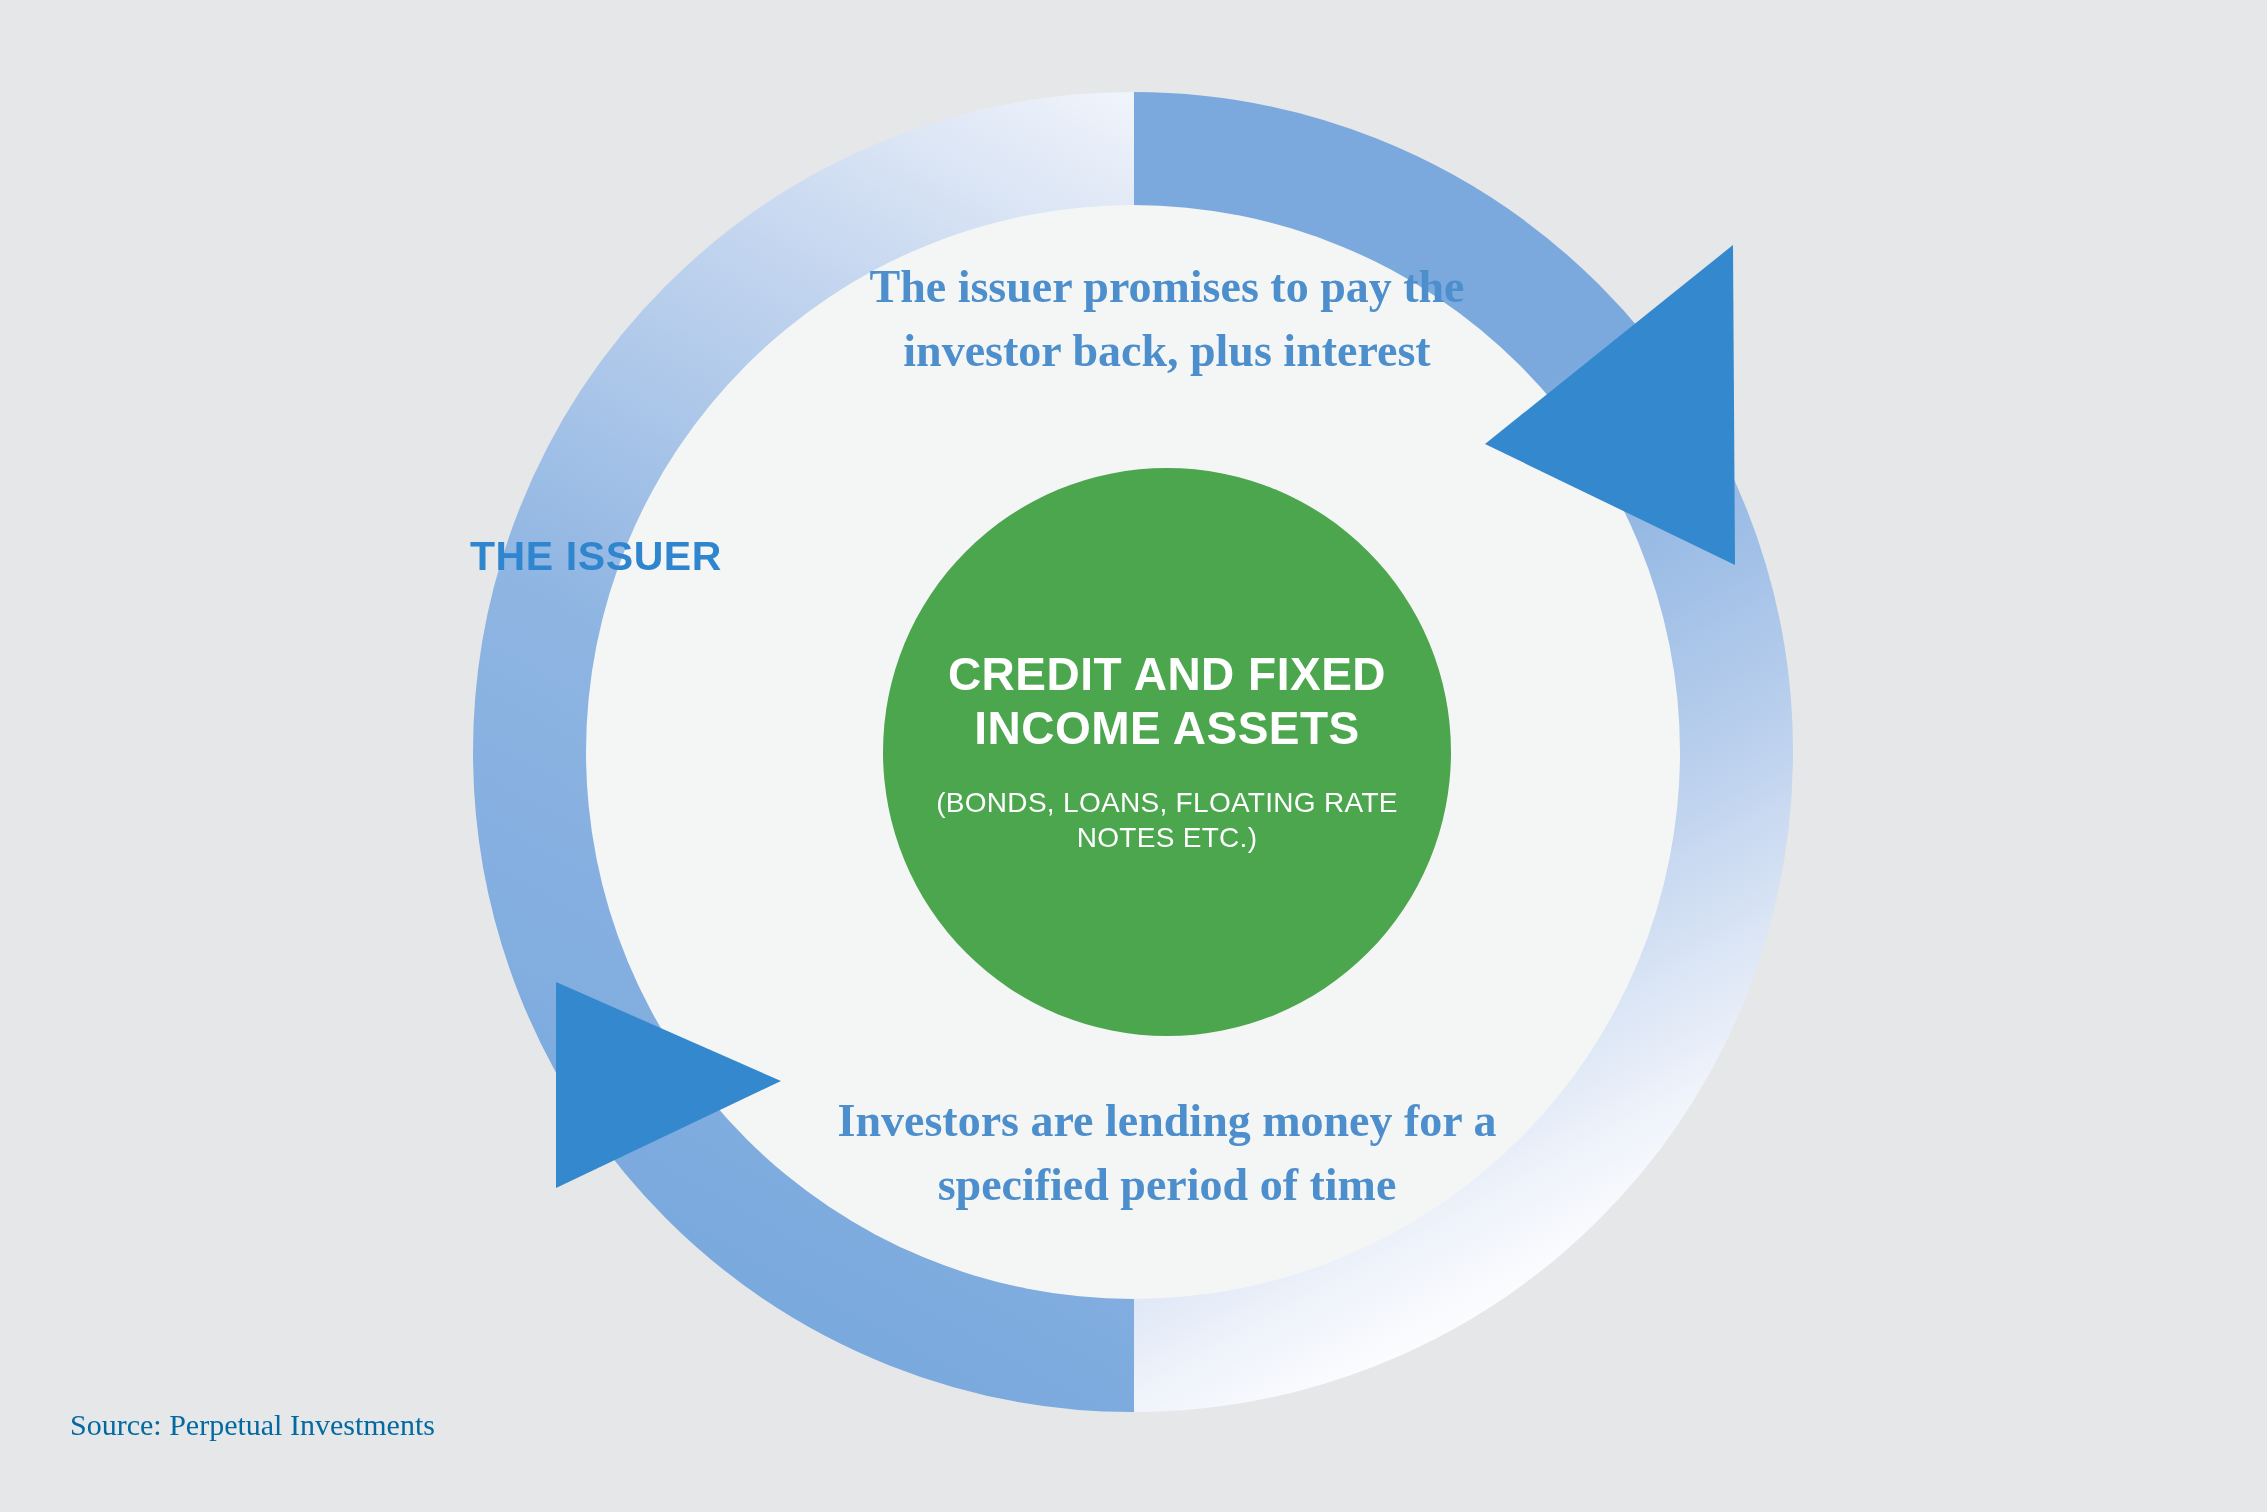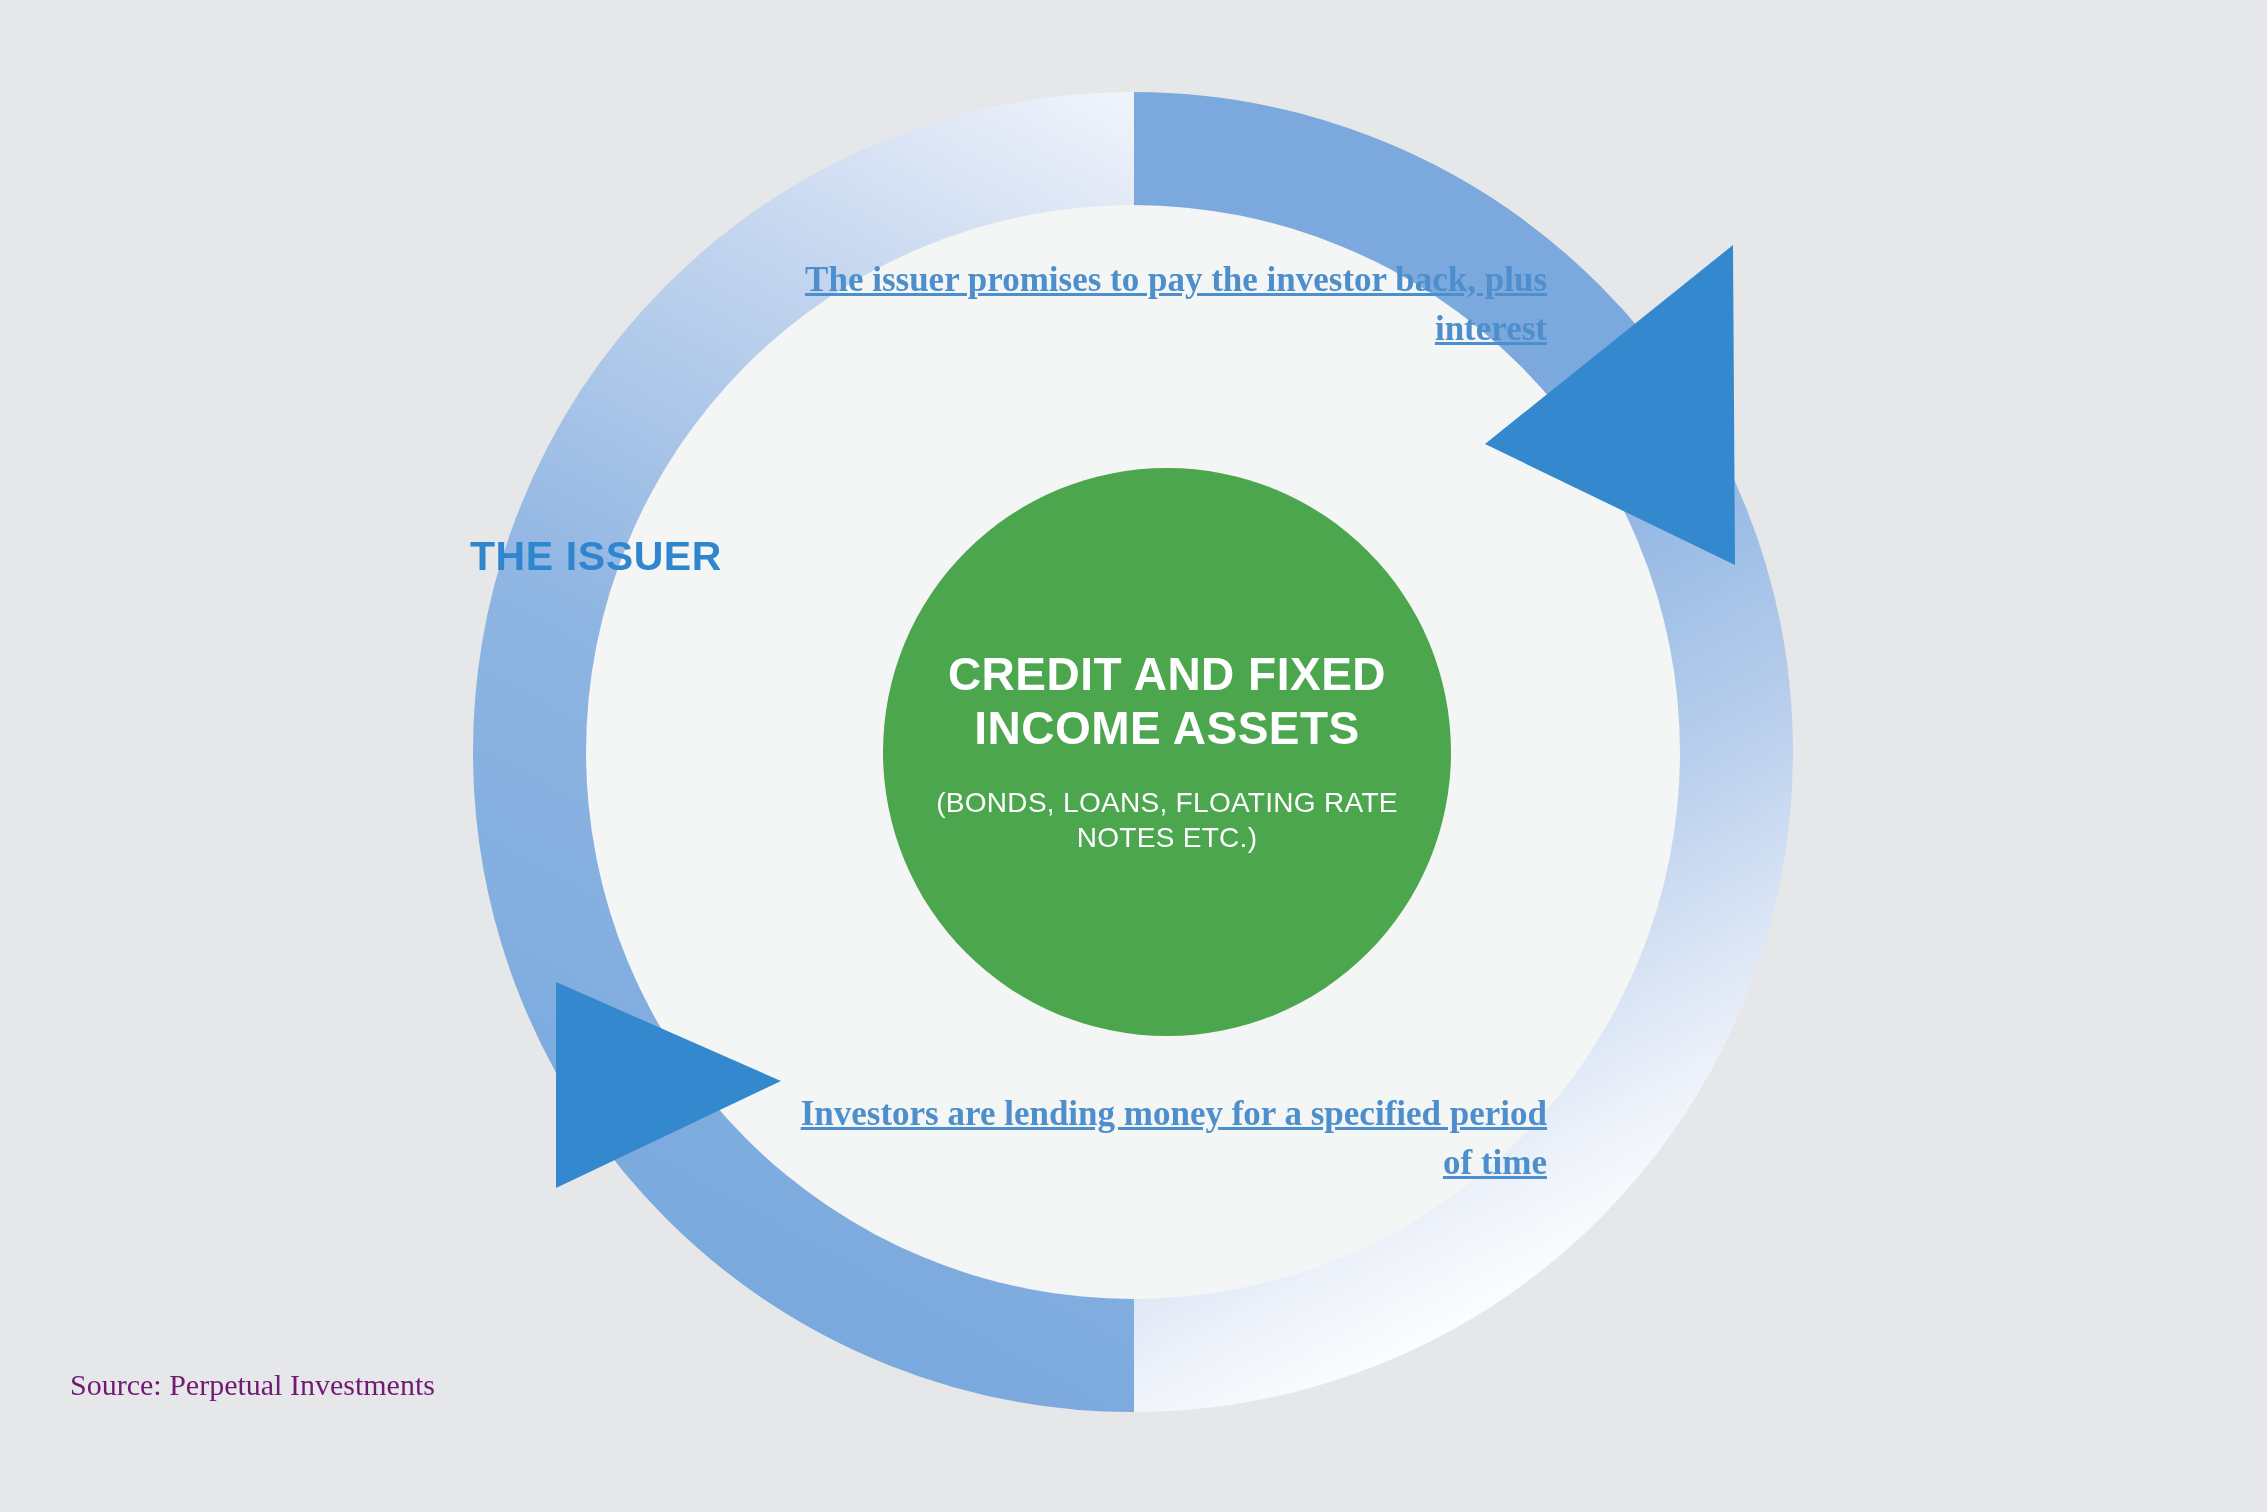--- a/index.html
+++ b/index.html
@@ -60,25 +60,24 @@
     letter-spacing: 0.3px;
     margin: 0;
   }
 
   
   .ring-caption {
     position: absolute;
     font-family: "Liberation Serif", serif;
     font-weight: bold;
     color: #4d8fcc;
-    font-size: 35px;
+    font-size: 46px;
     line-height: 1.40;
-    text-align: right;
+    text-align: center;
     width: 760px;
-    text-decoration: underline;
   }
   #caption-top {
     left: 787px;
     top: 255px;
   }
   #caption-bottom {
     left: 787px;
     top: 1089px;
   }
 
@@ -110,24 +109,24 @@
     color: #404244;
     font-size: 35px;
     line-height: 1.40;
     margin: 0;
   }
 
   
   #source-note {
     position: absolute;
     left: 70px;
-    top: 1368px;
+    top: 1408px;
     font-family: "Liberation Serif", serif;
     font-size: 30px;
-    color: #701a75;
+    color: #0369a1;
   }
 </style>
 </head>
 <body>
 
 <div id="stage">
 
   <svg id="diagram-svg" viewBox="0 0 2267 1512">
     <defs>
 

